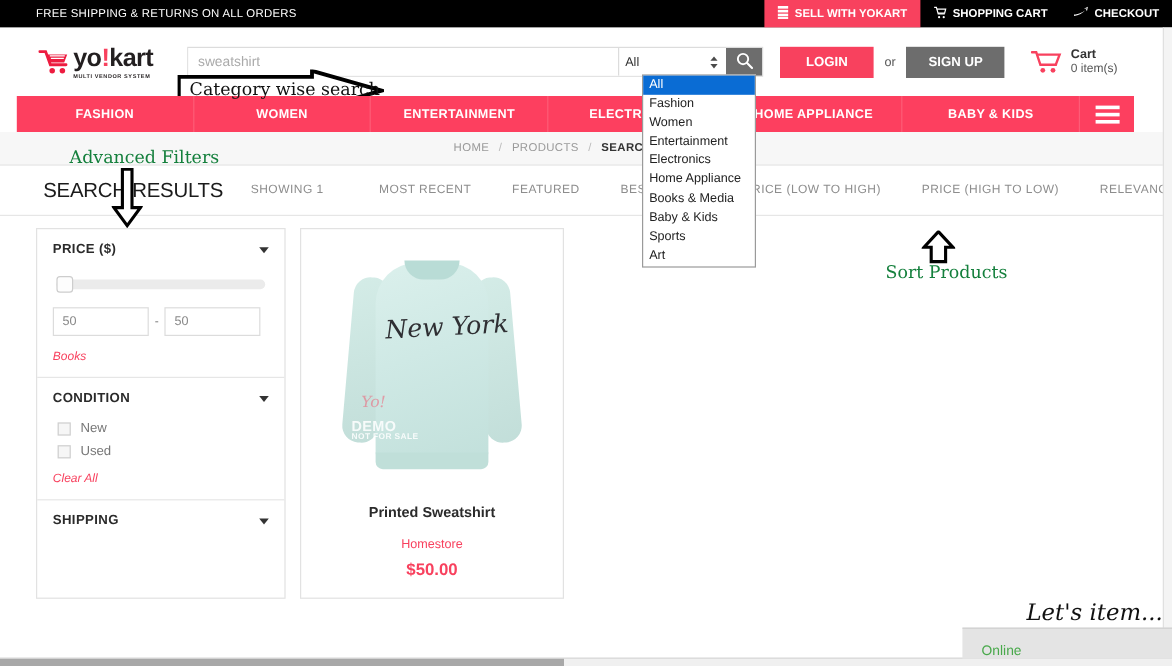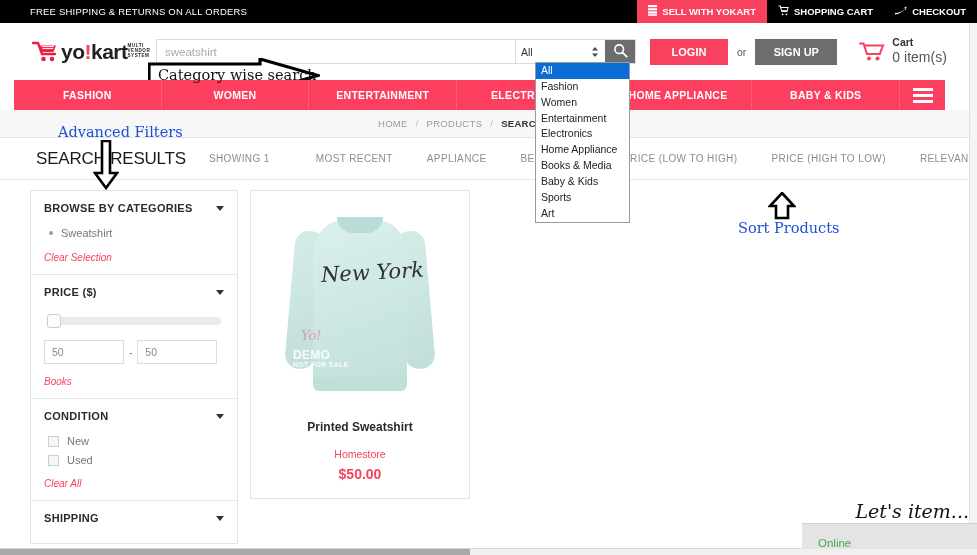--- a/index.html
+++ b/index.html
@@ -34,21 +34,21 @@
   }
   .ic { display:inline-block; line-height:1; }
 
   
   .header {
     height: 57px; background: #fff; display: flex; align-items: center;
     position: relative; border-bottom: 0;
   }
   .logo-wrap { padding-left: 32px; display: flex; align-items: center; width: 150px; }
   .logo-cart { width: 26px; height: 22px; position: relative; margin-right: 3px; }
-  .logo-txt { display: flex; flex-direction: row; }
+  .logo-txt { display: flex; flex-direction: column; }
   .logo-name { font-size: 21px; font-weight: 800; color: #231f20; letter-spacing:-.5px; line-height: 1; }
   .logo-name .bang { color: #f8415e; }
   .logo-sub { font-size: 4.6px; font-weight: 700; color: #231f20; letter-spacing: .5px; margin-top: 2px; }
 
   .searchbox {
     display: flex; align-items: stretch; height: 25px; margin-left: 6px;
     border: 1px solid #dcdcdc; background:#fff; width: 480px;
   }
   .search-input {
     flex: 1; border: none; outline: none; padding: 0 8px;
@@ -77,21 +77,21 @@
   .or-txt { font-size: 10.5px; color: #555; margin: 0 9px; }
   .btn-signup {
     background: #6d6d6d; color: #fff; border: none; height: 26px; width: 82px;
     font-size: 11px; font-weight: 700; cursor: pointer;
     font-family: "Liberation Sans", sans-serif;
   }
   .cart-area { display:flex; align-items:center; gap:7px; margin-left: 22px; }
   .cart-glyph { width: 26px; height: 20px; position: relative; }
   .cart-lines { display:flex; flex-direction:column; align-items:flex-start; }
   .cart-title { font-size: 10.5px; font-weight: 700; color:#333; line-height:1.25; }
-  .cart-count { font-size: 14px; color:#555; line-height:1.25; }
+  .cart-count { font-size: 10px; color:#555; line-height:1.25; }
 
   
   .nav {
     height: 30px; background: #fd3f5f; display: flex; align-items: stretch;
     margin: 0 32px 0 14px; position: relative;
   }
   .nav a {
     flex: 1; display: flex; align-items: center; justify-content: center;
     color: #fff; font-size: 10.5px; font-weight: 700; letter-spacing: .3px;
     text-decoration: none; border-right: 1px solid #fd5c77; white-space: nowrap;
@@ -214,21 +214,21 @@
     position:absolute; left: 16px; bottom: 56px; color: rgba(248,65,94,.45);
     font-size: 13px; font-family:"DejaVu Serif", serif; font-style: italic; text-align: right;
   }
   .pname { text-align:center; font-size: 12px; font-weight: 700; color: #2b2b2b; margin-top: 14px; }
   .pstore { text-align:center; font-size: 10.5px; color: #f8415e; margin-top: 14px; }
   .pprice { text-align:center; font-size: 14px; font-weight: 700; color: #f8415e; margin-top: 6px; }
 
   
   .anno { position: absolute; pointer-events: none; }
   .anno-text {
-    font-family: "DejaVu Serif", serif; font-size: 14.5px; color: #1d4ed8;
+    font-family: "DejaVu Serif", serif; font-size: 14.5px; color: #15803d;
   }
   .arrow-right-box {
     position: absolute; left: 148px; top: 35px; width: 172px; height: 35px;
   }
   .cat-label {
     position: absolute; left: 158px; top: 44px; font-family:"DejaVu Serif", serif;
     font-size: 14.5px; color: #111; white-space: nowrap; z-index: 5;
   }
 
   
@@ -390,43 +390,32 @@
       <b>SEARCH RESULTS</b>
     </div>
   </div>
 
   <div class="resultsbar">
     <div class="res-title">SEARCH RESULTS</div>
     <div class="divider-v"></div>
     <div class="showing">SHOWING 1</div>
     <div class="sortlist">
       <a href="#">MOST RECENT</a>
-      <a href="#">APPLIANCE</a>
+      <a href="#">FEATURED</a>
       <a href="#">BESTSELLER</a>
       <a href="#">PRICE (LOW TO HIGH)</a>
       <a href="#">PRICE (HIGH TO LOW)</a>
       <a href="#">RELEVANCE</a>
     </div>
   </div>
 
   <div class="content">
 
     <div class="sidebar">
 
-      <div class="filt-sec">
-        <div class="filt-head">
-          <h4>BROWSE BY CATEGORIES</h4>
-          <span class="caret"></span>
-        </div>
-        <div class="cat-item">
-          <span class="dot"></span>
-          <span>Sweatshirt</span>
-        </div>
-        <a class="clear-link" href="#">Clear Selection</a>
-      </div>
 
       <div class="filt-sec">
         <div class="filt-head">
           <h4>PRICE ($)</h4>
           <span class="caret"></span>
         </div>
         <div class="slider-row">
           <div class="track">
             <span class="knob"></span>
           </div>

